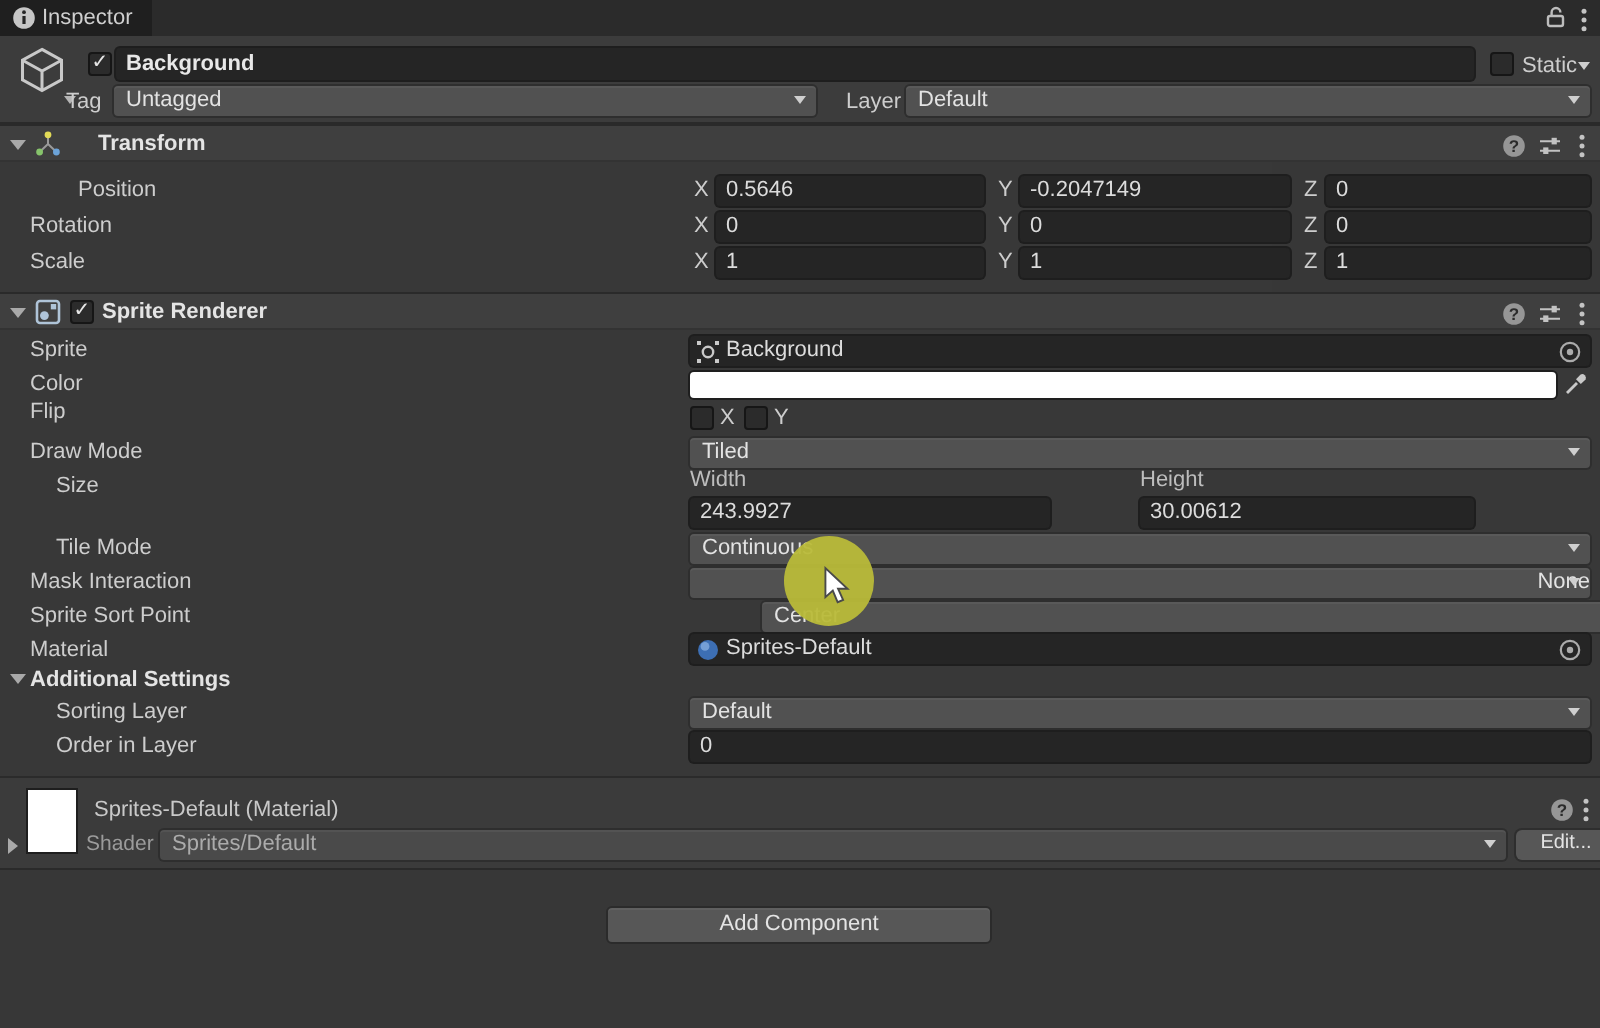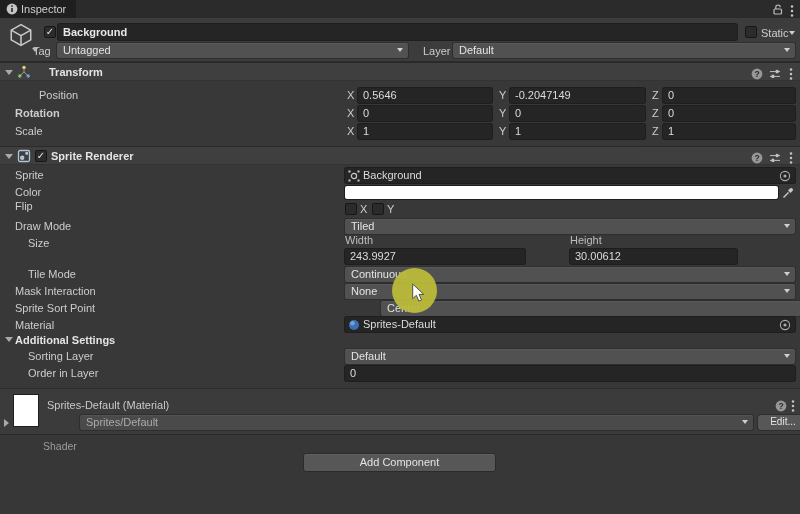--- a/index.html
+++ b/index.html
@@ -126,21 +126,21 @@
     </div>
 
     <span class="lbl" style="left:15px;top:27px;margin-left:24px;">Position</span>
     <span class="lbl" style="left:347px;top:27px;">X</span>
     <div class="fld" style="left:358px;top:26px;width:134px;"><span>0.5646</span></div>
     <span class="lbl" style="left:499px;top:27px;">Y</span>
     <div class="fld" style="left:510px;top:26px;width:135px;"><span>-0.2047149</span></div>
     <span class="lbl" style="left:652px;top:27px;">Z</span>
     <div class="fld" style="left:663px;top:26px;width:132px;"><span>0</span></div>
 
-    <span class="lbl" style="left:15px;top:45px;font-weight:bold;">Rotation</span>
+    <span class="lbl" style="left:15px;top:45px;">Rotation</span>
     <span class="lbl" style="left:347px;top:45px;">X</span>
     <div class="fld" style="left:358px;top:44px;width:134px;"><span>0</span></div>
     <span class="lbl" style="left:499px;top:45px;">Y</span>
     <div class="fld" style="left:510px;top:44px;width:135px;"><span>0</span></div>
     <span class="lbl" style="left:652px;top:45px;">Z</span>
     <div class="fld" style="left:663px;top:44px;width:132px;"><span>0</span></div>
 
     <span class="lbl" style="left:15px;top:63px;">Scale</span>
     <span class="lbl" style="left:347px;top:63px;">X</span>
     <div class="fld" style="left:358px;top:62px;width:134px;"><span>1</span></div>
@@ -225,21 +225,21 @@
     <div class="fld" style="left:345px;top:103px;width:180px;"><span>243.9927</span></div>
     <div class="fld" style="left:570px;top:103px;width:167px;"><span>30.00612</span></div>
 
     <span class="lbl" style="left:28px;top:122px;">Tile Mode</span>
     <div class="dd" style="left:345px;top:121px;width:450px;">
       <span>Continuous</span>
       <span class="arr"></span>
     </div>
 
     <span class="lbl" style="left:15px;top:139px;">Mask Interaction</span>
-    <div class="dd" style="left:345px;top:138px;width:450px;">
+    <div class="dd" style="left:345px;top:138px;width:450px;text-align:right;">
       <span>None</span>
       <span class="arr"></span>
     </div>
 
     <span class="lbl" style="left:15px;top:156px;">Sprite Sort Point</span>
     <div class="dd" style="left:345px;top:155px;width:450px;margin-left:36px;">
       <span>Center</span>
       <span class="arr"></span>
     </div>
 
@@ -279,21 +279,21 @@
         <text x="6" y="8.8" font-size="8.5" font-weight="bold" text-anchor="middle" fill="#2B2B2B" font-family="Liberation Sans">?</text>
       </svg>
     </div>
     <div class="hic" style="left:791px;top:9px;width:5px;">
       <svg width="4" height="12" viewBox="0 0 4 12">
         <circle cx="2" cy="1.6" r="1.25" fill="#C4C4C4"></circle>
           <circle cx="2" cy="6" r="1.25" fill="#C4C4C4"></circle>
           <circle cx="2" cy="10.4" r="1.25" fill="#C4C4C4"></circle>
       </svg>
     </div>
-    <span class="lbl dim" style="left:43px;top:27px;font-size:10.5px;margin-top:24px;">Shader</span>
+    <span class="lbl dim" style="left:43px;top:27px;font-size:10.5px;">Shader</span>
     <div class="dd" style="left:80px;top:26px;width:673px;color:#ABABAB;background:#4A4A4A;">
       <span>Sprites/Default</span>
       <span class="arr"></span>
     </div>
     <div class="btn" style="left:758px;top:26px;width:50px;height:15px;line-height:13px;font-size:10px;border:none;box-shadow:0 0 0 1px #2E2E2E;"><span>Edit...</span></div>
   </div>
 
   <div class="btn" style="left:303px;top:453px;width:193px;height:19px;line-height:17px;"><span>Add Component</span></div>
 
   <div class="abs" style="left: 392px; top: 268px; width: 45px; height: 45px; border-radius: 50%; opacity: 0.95; background: rgb(185, 186, 57);"></div>

